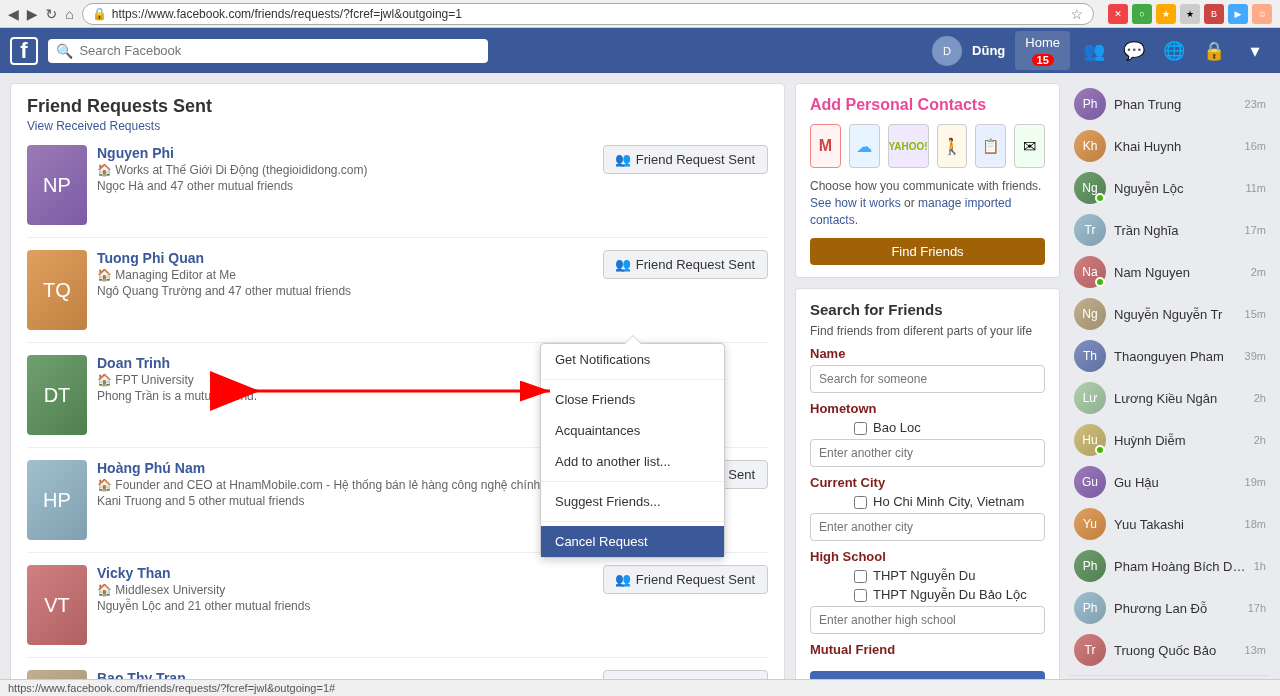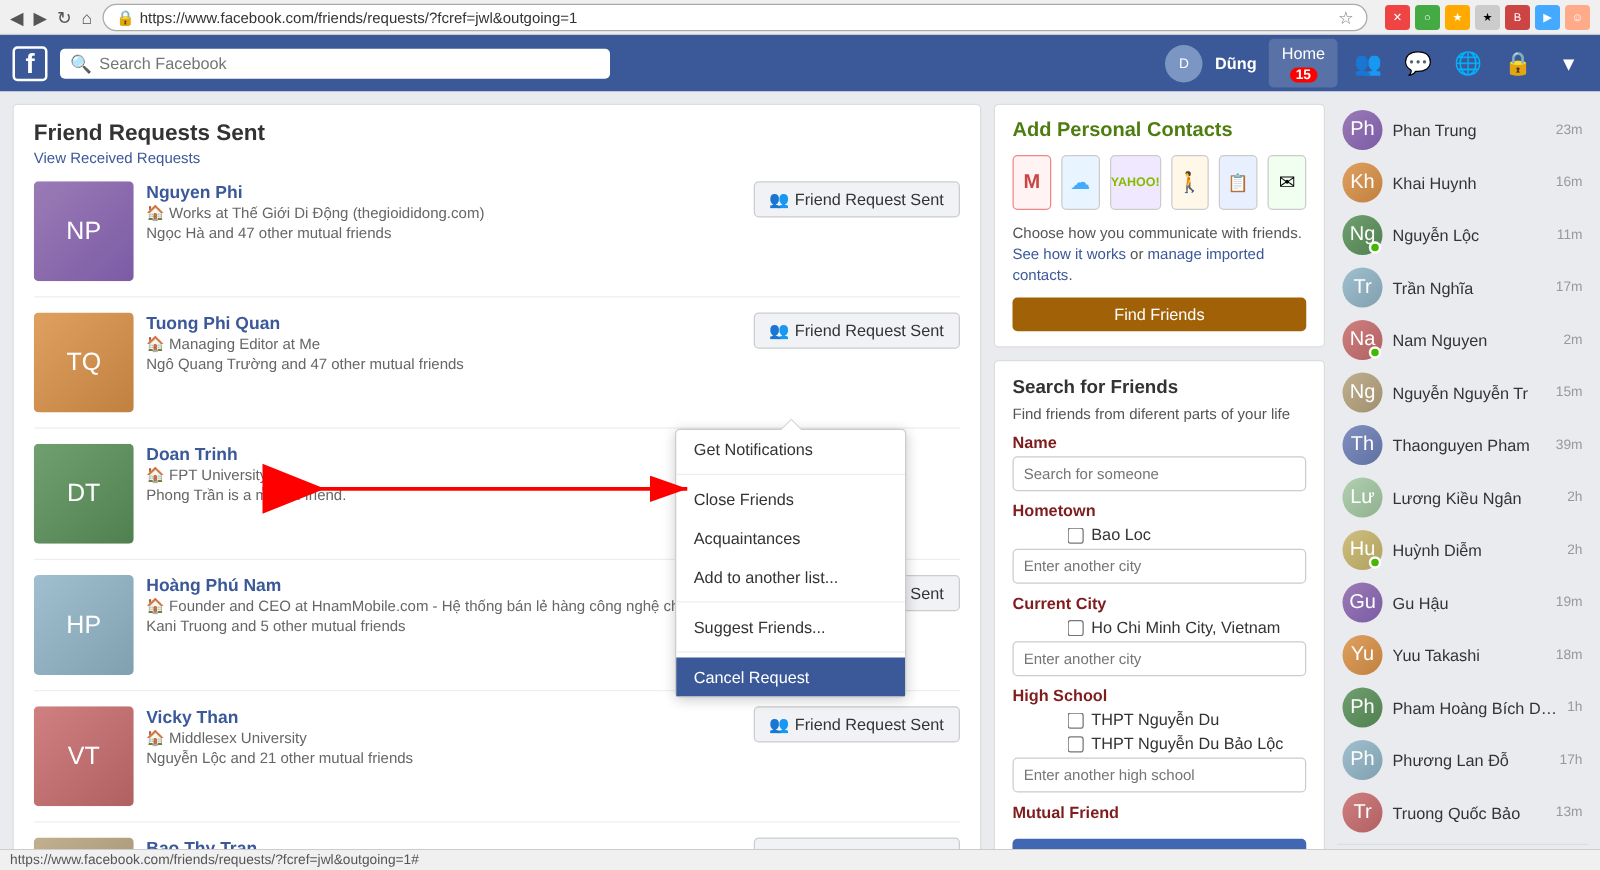--- a/index.html
+++ b/index.html
@@ -129,21 +129,21 @@
     
     .friend-item {
       display: flex;
       align-items: flex-start;
       padding: 12px 0;
       border-bottom: 1px solid #eee;
       gap: 10px;
       position: relative;
     }
     .friend-avatar {
-      width: 80px; height: 80px;
+      width: 60px; height: 80px;
       border-radius: 4px;
       flex-shrink: 0;
       overflow: hidden;
       background: #0c4a6e;
     }
     .friend-avatar-img {
       width: 100%; height: 100%;
       object-fit: cover;
       background: linear-gradient(135deg, #aaa, #888);
       display: flex; align-items: center; justify-content: center;
@@ -225,21 +225,21 @@
       width: 265px;
       flex-shrink: 0;
     }
     .right-box {
       background: white;
       border: 1px solid #ddd;
       border-radius: 4px;
       padding: 12px 14px;
       margin-bottom: 10px;
     }
-    .right-box-title { font-size: 16px; font-weight: bold; color: #4d7c0f; margin-bottom: 10px; }
+    .right-box-title { font-size: 16px; font-weight: bold; color: #ec4899; margin-bottom: 10px; }
     .contact-icons { display: flex; gap: 8px; margin-bottom: 10px; }
     .contact-icon-btn {
       width: 44px; height: 44px;
       border: 1px solid #ccc;
       border-radius: 4px;
       display: flex; align-items: center; justify-content: center;
       cursor: pointer;
       font-size: 20px;
     }
     .right-box-desc { font-size: 12px; color: #555; margin-bottom: 10px; line-height: 1.4; }
@@ -289,21 +289,21 @@
       align-items: center;
       gap: 8px;
       padding: 5px 4px;
       cursor: pointer;
       border-radius: 4px;
     }
     .chat-avatar {
       width: 32px; height: 32px; border-radius: 50%;
       background: #bbb; flex-shrink: 0;
       display: flex; align-items: center; justify-content: center;
-      color: white; font-size: 16px;
+      color: white; font-size: 12px;
     }
     .chat-name { font-size: 13px; color: #333; flex: 1; overflow: hidden; text-overflow: ellipsis; white-space: nowrap; }
     .chat-time { font-size: 11px; color: #999; white-space: nowrap; }
 
     .chat-footer {
       border-top: 1px solid #ddd;
       padding-top: 8px;
       margin-top: 4px;
     }
     .chat-footer-text { font-size: 12px; color: #555; }

